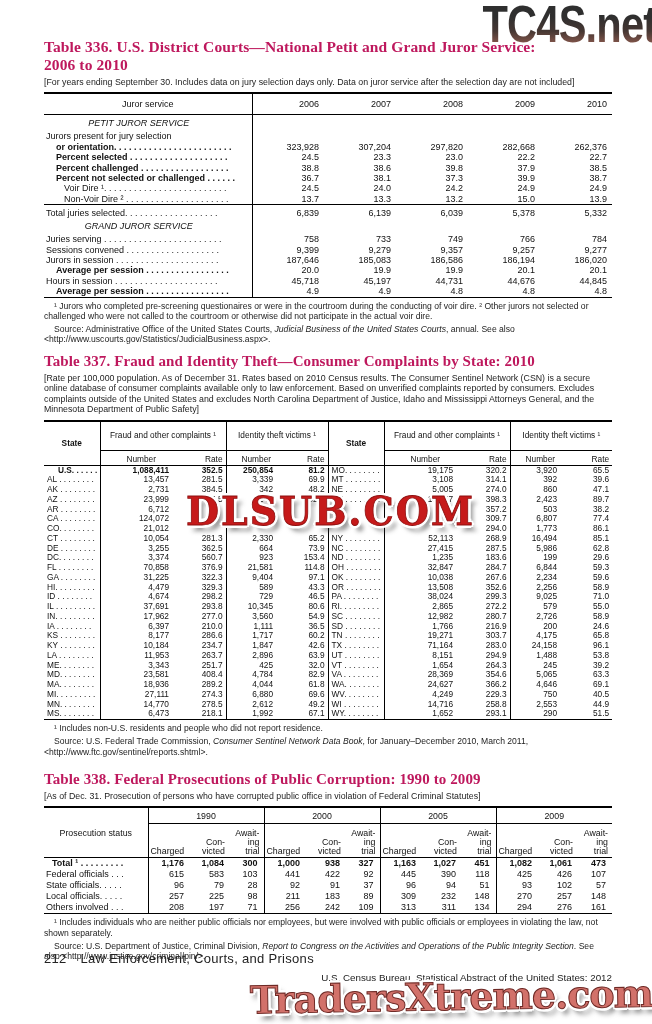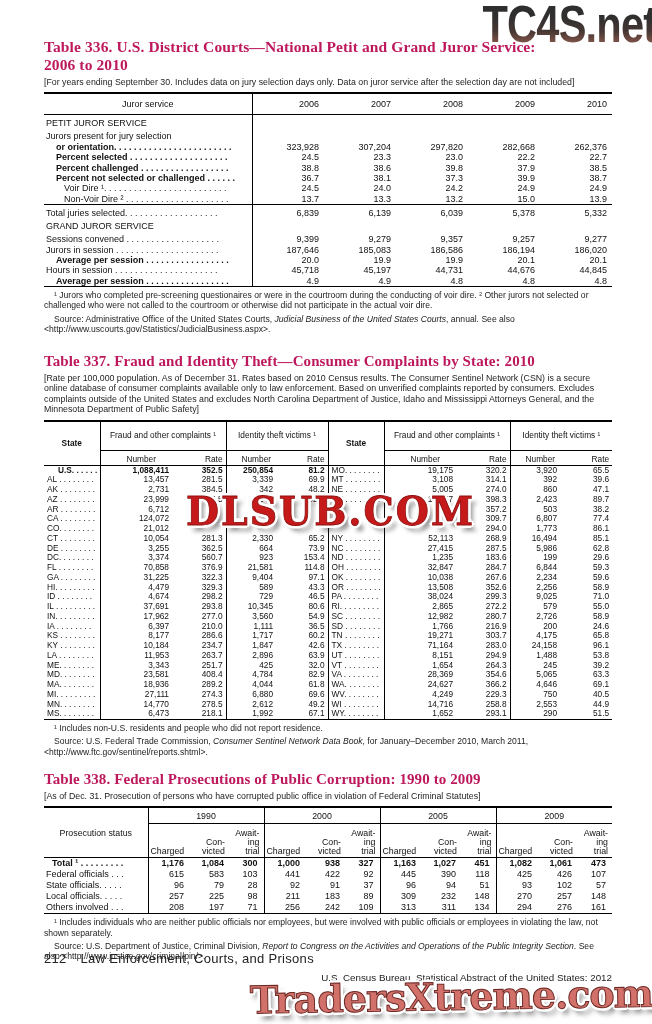--- a/index.html
+++ b/index.html
@@ -16,21 +16,21 @@
   .fn{font-size:8.6px;line-height:10.2px;margin:3px 0 0;text-indent:10px;color:#1c1c1c;}
   .fn i{font-style:italic;}
 
   
   .tb336 th,.tb336 td{font-size:9px;line-height:10.4px;height:10.4px;}
   .tb336 thead th{border-bottom:1px solid #000;height:20px;vertical-align:middle;}
   .tb336 .sh{text-align:center;border-right:1px solid #000;}
   .tb336 .yr,.tb336 .v{text-align:right;padding-right:5px;}
   .tb336 td.stub{border-right:1px solid #000;padding-left:2px;}
   .tb336 tr.group td{height:16px;vertical-align:middle;}
-  .tb336 tr.group td.stub{text-align:left;padding-right:20px;}
+  .tb336 tr.group td.stub{text-align:center;padding-right:20px;font-style:italic;}
   .tb336 tr.ind td.stub{padding-left:12px;font-weight:bold;}
   .tb336 tr.ind2 td.stub{padding-left:20px;}
   .tb336 tr.total td{border-top:1px solid #000;height:13px;vertical-align:bottom;}
 
   
   .tb337 th{font-size:8.3px;}
   .tb337 td{font-size:8.3px;line-height:9.75px;height:9.75px;}
   .tb337 .grp{border-bottom:1px solid #000;text-align:center;white-space:normal;
               line-height:9.5px;height:26px;vertical-align:middle;padding:1px 4px;}
   .tb337 .sth{text-align:center;vertical-align:middle;border-bottom:1px solid #000;font-weight:bold;}
@@ -196,20 +196,28 @@
 
           <tr class=" group">
             <td class="stub">GRAND JUROR SERVICE</td>
             <td class="v"></td>
             <td class="v"></td>
             <td class="v"></td>
             <td class="v"></td>
             <td class="v"></td>
           </tr>
 
+          <tr>
+            <td class="stub">Juries serving . . . . . . . . . . . . . . . . . . . . . . . .</td>
+            <td class="v">758</td>
+            <td class="v">733</td>
+            <td class="v">749</td>
+            <td class="v">766</td>
+            <td class="v">784</td>
+          </tr>
 
           <tr>
             <td class="stub">Sessions convened . . . . . . . . . . . . . . . . . . .</td>
             <td class="v">9,399</td>
             <td class="v">9,279</td>
             <td class="v">9,357</td>
             <td class="v">9,257</td>
             <td class="v">9,277</td>
           </tr>
 

